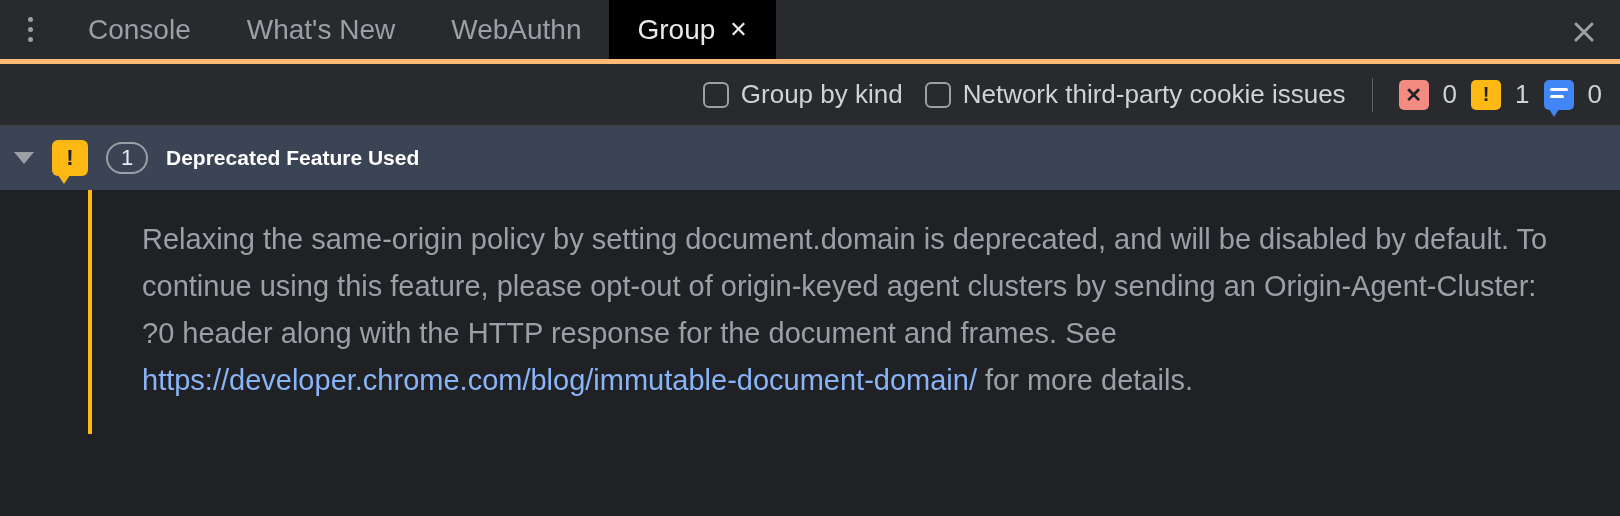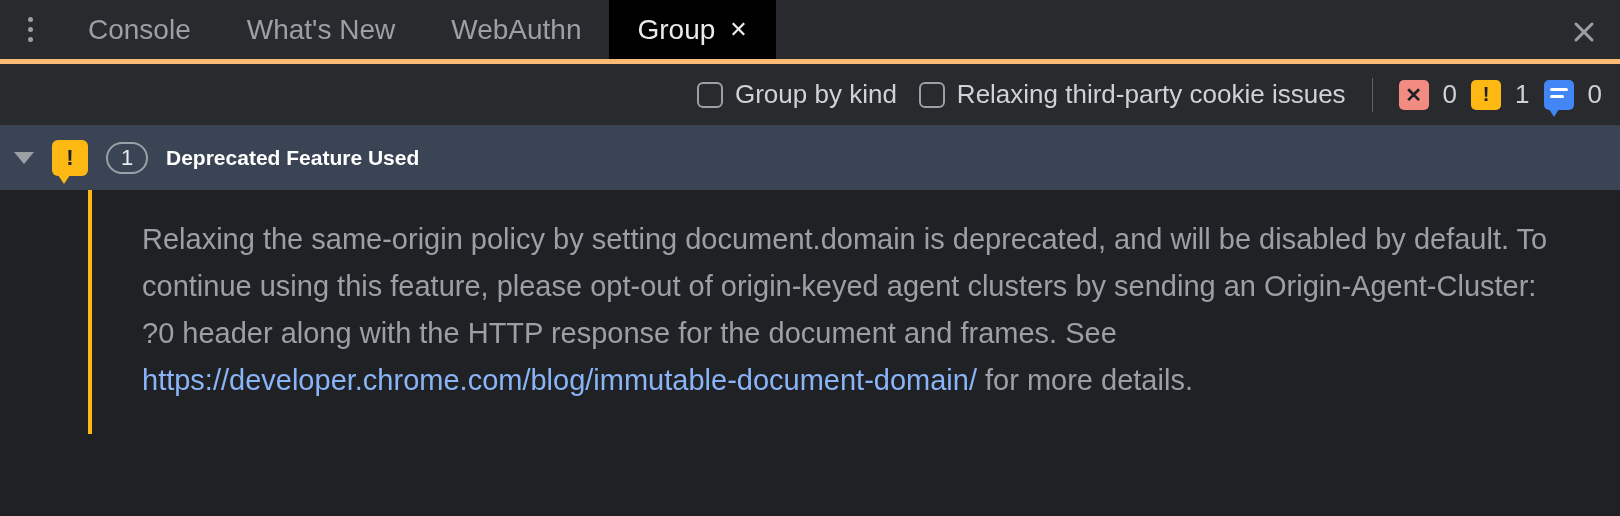--- a/index.html
+++ b/index.html
@@ -234,21 +234,21 @@
   </div>
 </div>
 
 <div class="toolbar">
   <label class="chk">
     <span class="box"></span>
     <span>Group by kind</span>
   </label>
   <label class="chk">
     <span class="box"></span>
-    <span>Relaxing third-party cookie issues</span>
+    <span>Network third-party cookie issues</span>
   </label>
   <span class="divider"></span>
   <div class="counts">
     <span class="badge err-b">✕</span>
     <span class="count-num">0</span>
     <span class="badge warn-b">!</span>
     <span class="count-num">1</span>
     <span class="info-chat">
         <span class="info-tail"></span>
       </span>

